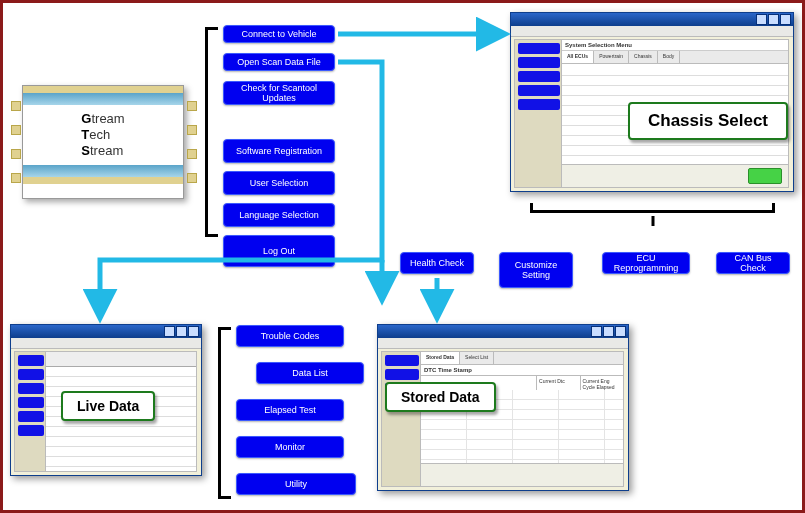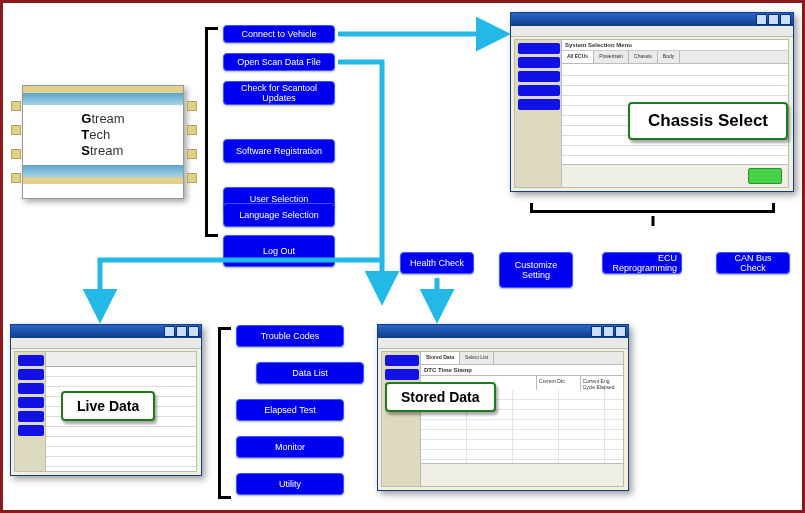--- a/index.html
+++ b/index.html
@@ -104,21 +104,21 @@
     <div class="water"></div>
     <div class="bar"></div>
   </div>
 
   <div class="bracket" style="left:205px;top:27px;height:210px;"></div>
 
   <div class="btn" style="left:223px;top:25px;width:112px;height:18px;">Connect to Vehicle</div>
   <div class="btn" style="left:223px;top:53px;width:112px;height:18px;">Open Scan Data File</div>
   <div class="btn" style="left:223px;top:81px;width:112px;height:24px;">Check for Scantool Updates</div>
   <div class="btn" style="left:223px;top:139px;width:112px;height:24px;">Software Registration</div>
-  <div class="btn" style="left:223px;top:171px;width:112px;height:24px;margin-top:16px;">User Selection</div>
+  <div class="btn" style="left:223px;top:171px;width:112px;height:24px;">User Selection</div>
   <div class="btn" style="left:223px;top:203px;width:112px;height:24px;">Language Selection</div>
   <div class="btn" style="left:223px;top:235px;width:112px;height:32px;">Log Out</div>
 
   <div class="win" style="left:510px;top:12px;width:282px;height:178px;">
     <div class="titlebar">
         <span></span>
         <span></span>
         <span></span>
       </div>
     <div class="menu"></div>
@@ -157,30 +157,30 @@
     </div>
   </div>
   <div class="callout big" style="left:628px;top:102px;">Chassis Select</div>
 
   <div class="hbracket" style="left:530px;top:210px;width:245px;">
       <div class="stem"></div>
     </div>
 
   <div class="btn" style="left:400px;top:252px;width:74px;height:22px;">Health Check</div>
   <div class="btn" style="left:499px;top:252px;width:74px;height:36px;">Customize Setting</div>
-  <div class="btn" style="left:602px;top:252px;width:80px;height:22px;text-align:right;">ECU Reprogramming</div>
+  <div class="btn" style="left:602px;top:252px;width:88px;height:22px;">ECU Reprogramming</div>
   <div class="btn" style="left:716px;top:252px;width:74px;height:22px;">CAN Bus Check</div>
 
   <div class="bracket" style="left:218px;top:327px;height:172px;"></div>
 
   <div class="btn" style="left:236px;top:325px;width:108px;height:22px;">Trouble Codes</div>
   <div class="btn" style="left:236px;top:362px;width:108px;height:22px;margin-left:20px;">Data List</div>
   <div class="btn" style="left:236px;top:399px;width:108px;height:22px;">Elapsed Test</div>
   <div class="btn" style="left:236px;top:436px;width:108px;height:22px;">Monitor</div>
-  <div class="btn" style="left:236px;top:473px;width:108px;height:22px;">Utility</div>
+  <div class="btn" style="left:236px;top:473px;width:120px;height:22px;">Utility</div>
 
   <div class="win" style="left:10px;top:324px;width:190px;height:150px;">
     <div class="titlebar">
         <span></span>
         <span></span>
         <span></span>
       </div>
     <div class="menu"></div>
     <div class="body">
       <div class="sidebar" style="width:26px;">

